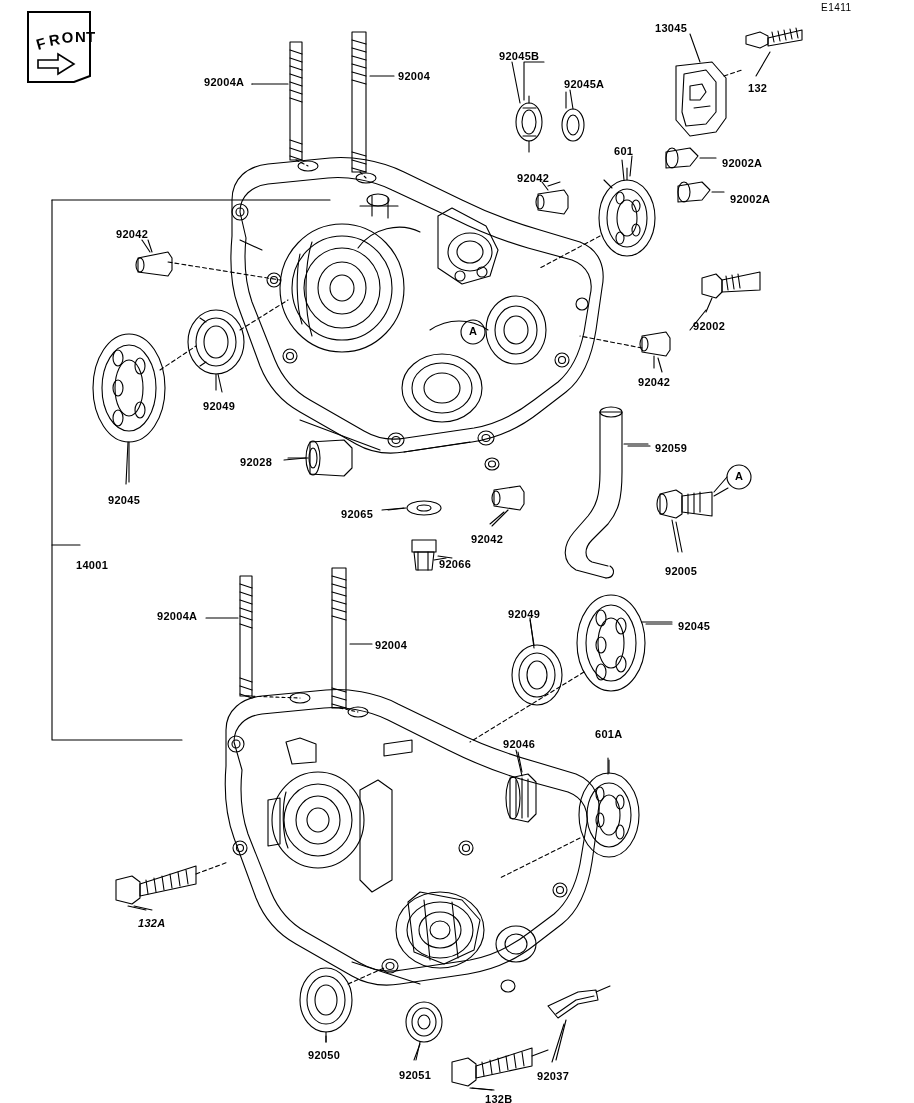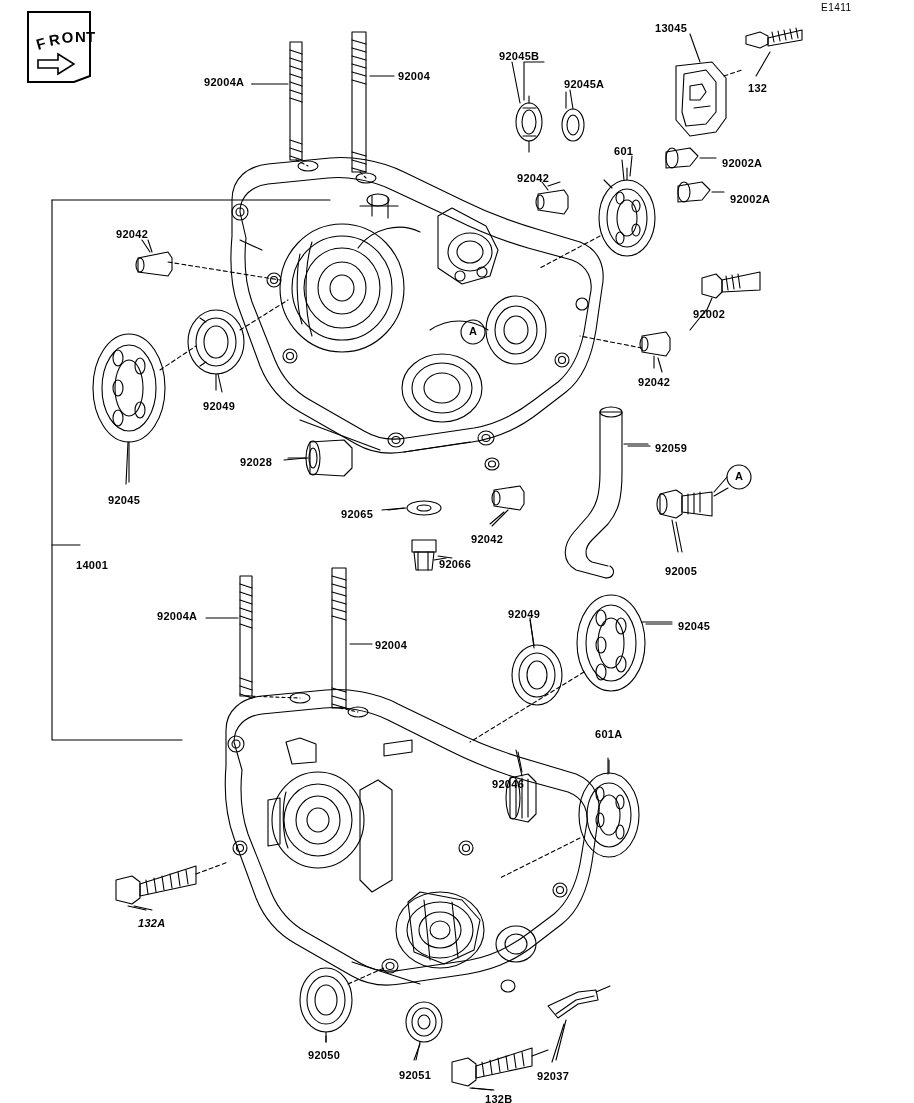--- a/index.html
+++ b/index.html
@@ -417,36 +417,36 @@
   <div class="lbl" style="left:398px; top:70px;">92004</div>
   <div class="lbl" style="left:499px; top:50px;">92045B</div>
   <div class="lbl" style="left:548px; top:78px;margin-left:16px;">92045A</div>
   <div class="lbl" style="left:655px; top:22px;">13045</div>
   <div class="lbl" style="left:748px; top:82px;">132</div>
   <div class="lbl" style="left:614px; top:145px;">601</div>
   <div class="lbl" style="left:517px; top:172px;">92042</div>
   <div class="lbl" style="left:722px; top:157px;">92002A</div>
   <div class="lbl" style="left:730px; top:193px;">92002A</div>
   <div class="lbl" style="left:116px; top:228px;">92042</div>
-  <div class="lbl" style="left:693px; top:308px;">92002</div>
+  <div class="lbl" style="left:693px; top:320px;">92002</div>
   <div class="lbl" style="left:203px; top:400px;">92049</div>
   <div class="lbl" style="left:638px; top:376px;">92042</div>
   <div class="lbl" style="left:108px; top:494px;">92045</div>
   <div class="lbl" style="left:240px; top:456px;">92028</div>
   <div class="lbl" style="left:655px; top:442px;">92059</div>
   <div class="lbl" style="left:341px; top:508px;">92065</div>
   <div class="lbl" style="left:471px; top:533px;">92042</div>
   <div class="lbl" style="left:665px; top:565px;">92005</div>
   <div class="lbl" style="left:76px; top:543px;margin-top:16px;">14001</div>
   <div class="lbl" style="left:439px; top:558px;">92066</div>
   <div class="lbl" style="left:157px; top:610px;">92004A</div>
   <div class="lbl" style="left:375px; top:639px;">92004</div>
   <div class="lbl" style="left:508px; top:608px;">92049</div>
   <div class="lbl" style="left:678px; top:620px;">92045</div>
-  <div class="lbl" style="left:492px; top:738px;margin-top:40px;">92046</div>
+  <div class="lbl" style="left:503px; top:738px;">92046</div>
   <div class="lbl" style="left:595px; top:728px;">601A</div>
   <div class="lbl" style="left:138px; top:917px;font-style:italic;">132A</div>
   <div class="lbl" style="left:308px; top:1049px;">92050</div>
   <div class="lbl" style="left:399px; top:1069px;">92051</div>
   <div class="lbl" style="left:537px; top:1070px;text-align:right;">92037</div>
   <div class="lbl" style="left:485px; top:1093px;">132B</div>
 
   <div class="lbl" style="left:469px; top:325px;">A</div>
   <div class="lbl" style="left:735px; top:470px;">A</div>
 

